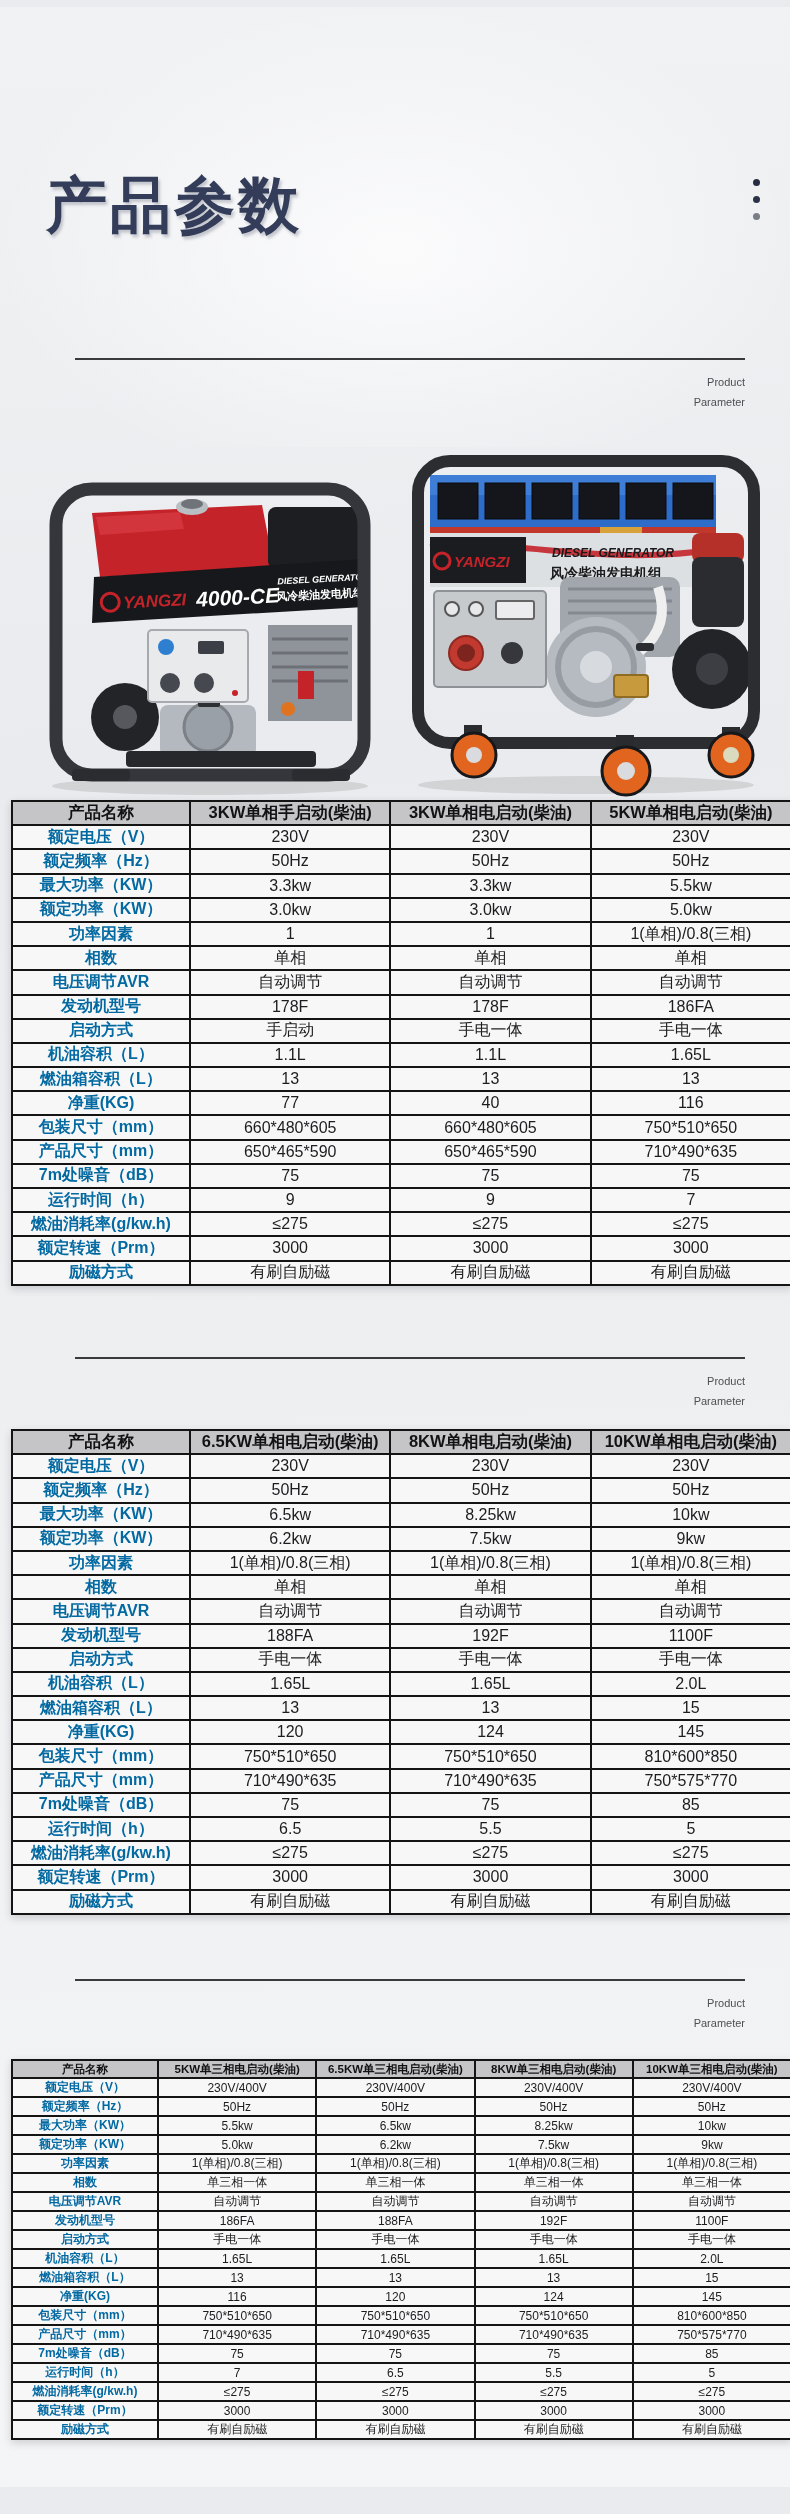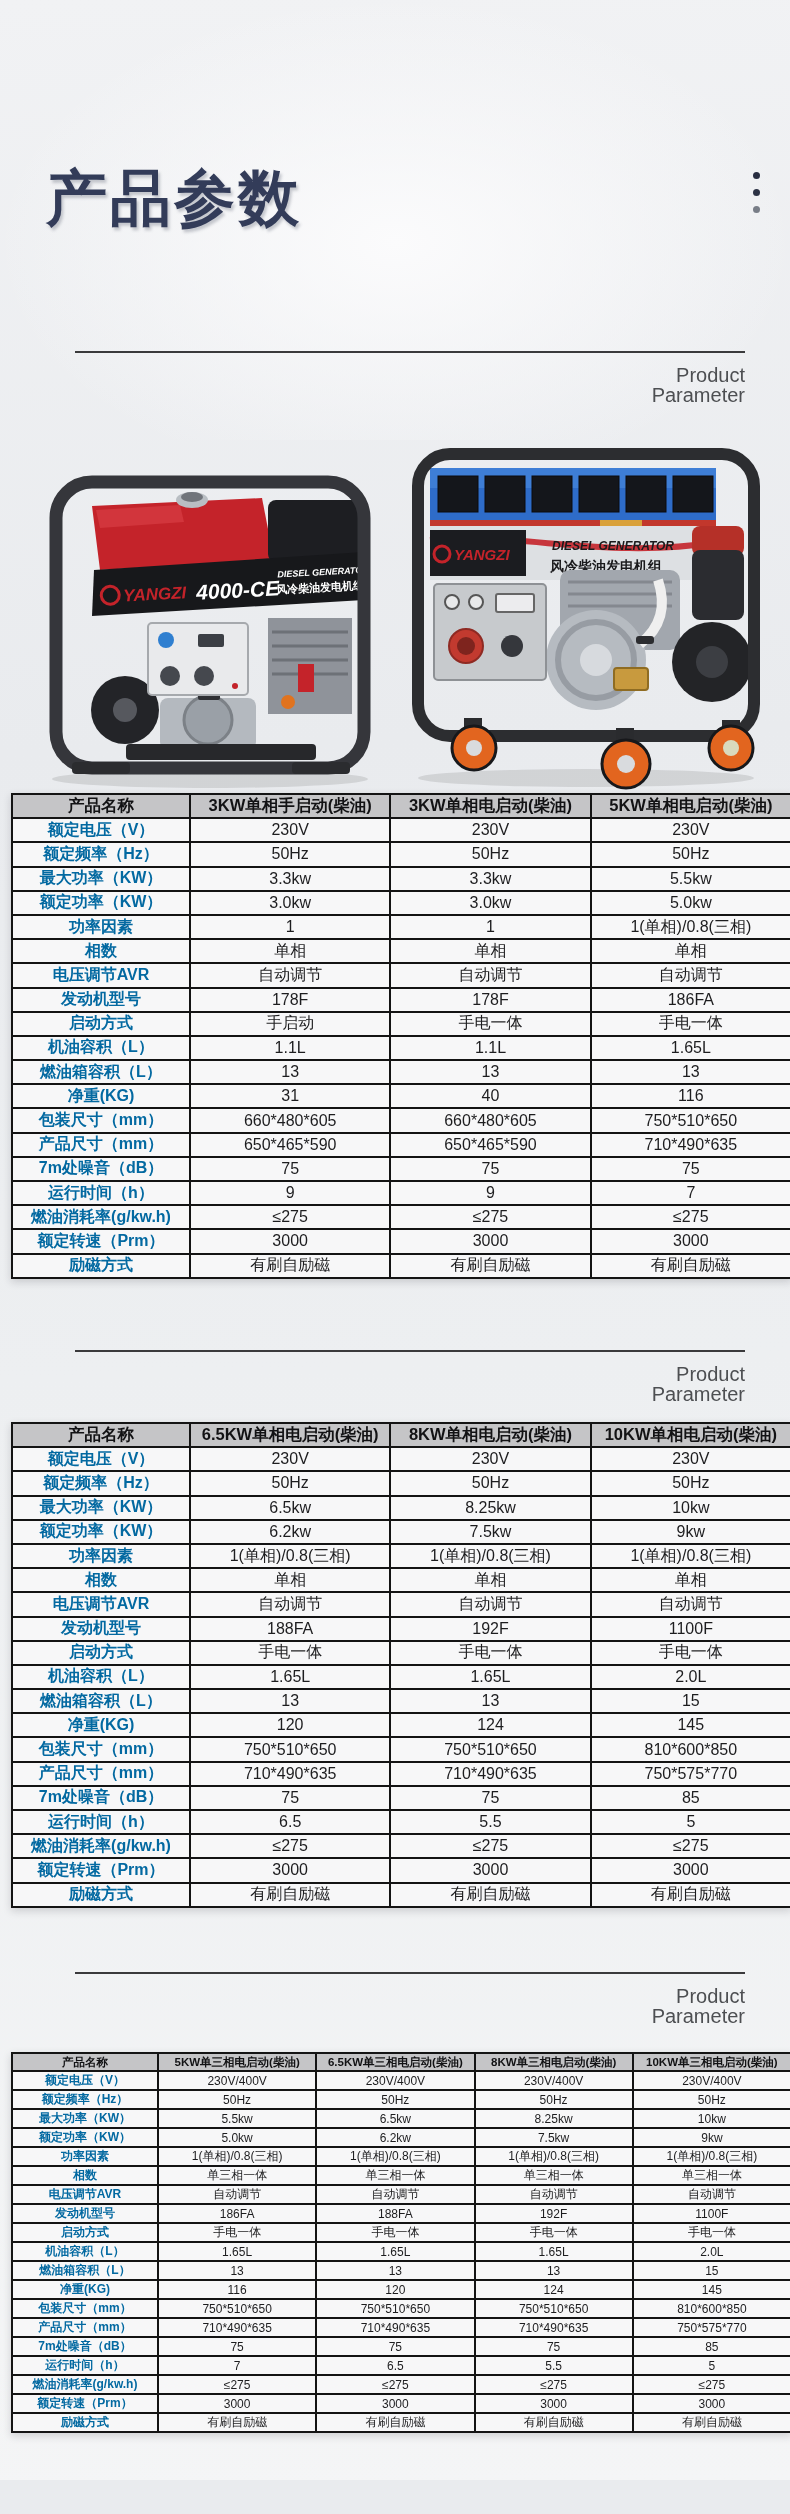--- a/index.html
+++ b/index.html
@@ -1,37 +1,37 @@
 <!DOCTYPE html>
 <html><head>
 <meta charset="utf-8">
 <style>
   html,body{margin:0;padding:0;background:#e9ebee;}
   .page{
-    position:relative;width:790px;height:2480px;margin:0 auto;overflow:hidden;
+    position:relative;width:790px;height:2480px;margin:7px auto;overflow:hidden;
     background:linear-gradient(178deg,#f1f2f4 0%,#e9ebee 30%,#edeff1 55%,#f4f5f6 100%);
     font-family:"Liberation Sans","DejaVu Sans",sans-serif;
   }
   .img-glow{position:absolute;left:0;top:380;width:790px;height:440px;
     background:radial-gradient(ellipse at 50% 55%, #fbfbfc 0%, rgba(250,250,251,0) 72%);}
   
   .title{
     position:absolute;left:46px;top:158px;margin:0;
     font-size:61px;font-weight:800;letter-spacing:3px;color:#333c59;
     text-shadow:2px 3px 3px rgba(70,75,95,.28);
   }
   .kebab{position:absolute;left:753px;top:172px;width:8px;display:flex;flex-direction:column;gap:10px;}
   .kebab i{width:7px;height:7px;border-radius:50%;display:block;}
   .kebab i:nth-child(1){background:#272d40;}
   .kebab i:nth-child(2){background:#2c3245;}
   .kebab i:nth-child(3){background:#787d87;}
   
   .sec{position:absolute;left:75px;width:670px;}
   .sec .rule{border:0;border-top:2px solid #3a3a3c;margin:0;}
-  .sec .lbl{margin-top:12px;text-align:right;font-size:20px;line-height:20px;color:#4d4f52;}
+  .sec .lbl{margin-top:12px;text-align:right;font-size:11px;line-height:20px;color:#4d4f52;}
   
   table.spec{
     position:absolute;left:11px;width:781px;border-collapse:collapse;table-layout:fixed;
     background:#f7f7f8;box-shadow:0 3px 8px rgba(40,40,50,.18);padding-left:16px;
   }
   table.spec th,table.spec td{
     border:2px solid #141414;text-align:center;vertical-align:middle;
     padding:0 2px;overflow:hidden;white-space:nowrap;color:#1d1d1f;
   }
   table.spec th{background:#c5c5c7;font-weight:700;color:#121214;}
@@ -254,21 +254,21 @@
           <td class="val">1.65L</td>
         </tr>
         <tr>
           <td class="lbl">燃油箱容积（L）</td>
           <td class="val">13</td>
           <td class="val">13</td>
           <td class="val">13</td>
         </tr>
         <tr>
           <td class="lbl">净重(KG)</td>
-          <td class="val">31</td>
+          <td class="val">77</td>
           <td class="val">40</td>
           <td class="val">116</td>
         </tr>
         <tr>
           <td class="lbl">包装尺寸（mm）</td>
           <td class="val">660*480*605</td>
           <td class="val">660*480*605</td>
           <td class="val">750*510*650</td>
         </tr>
         <tr>

